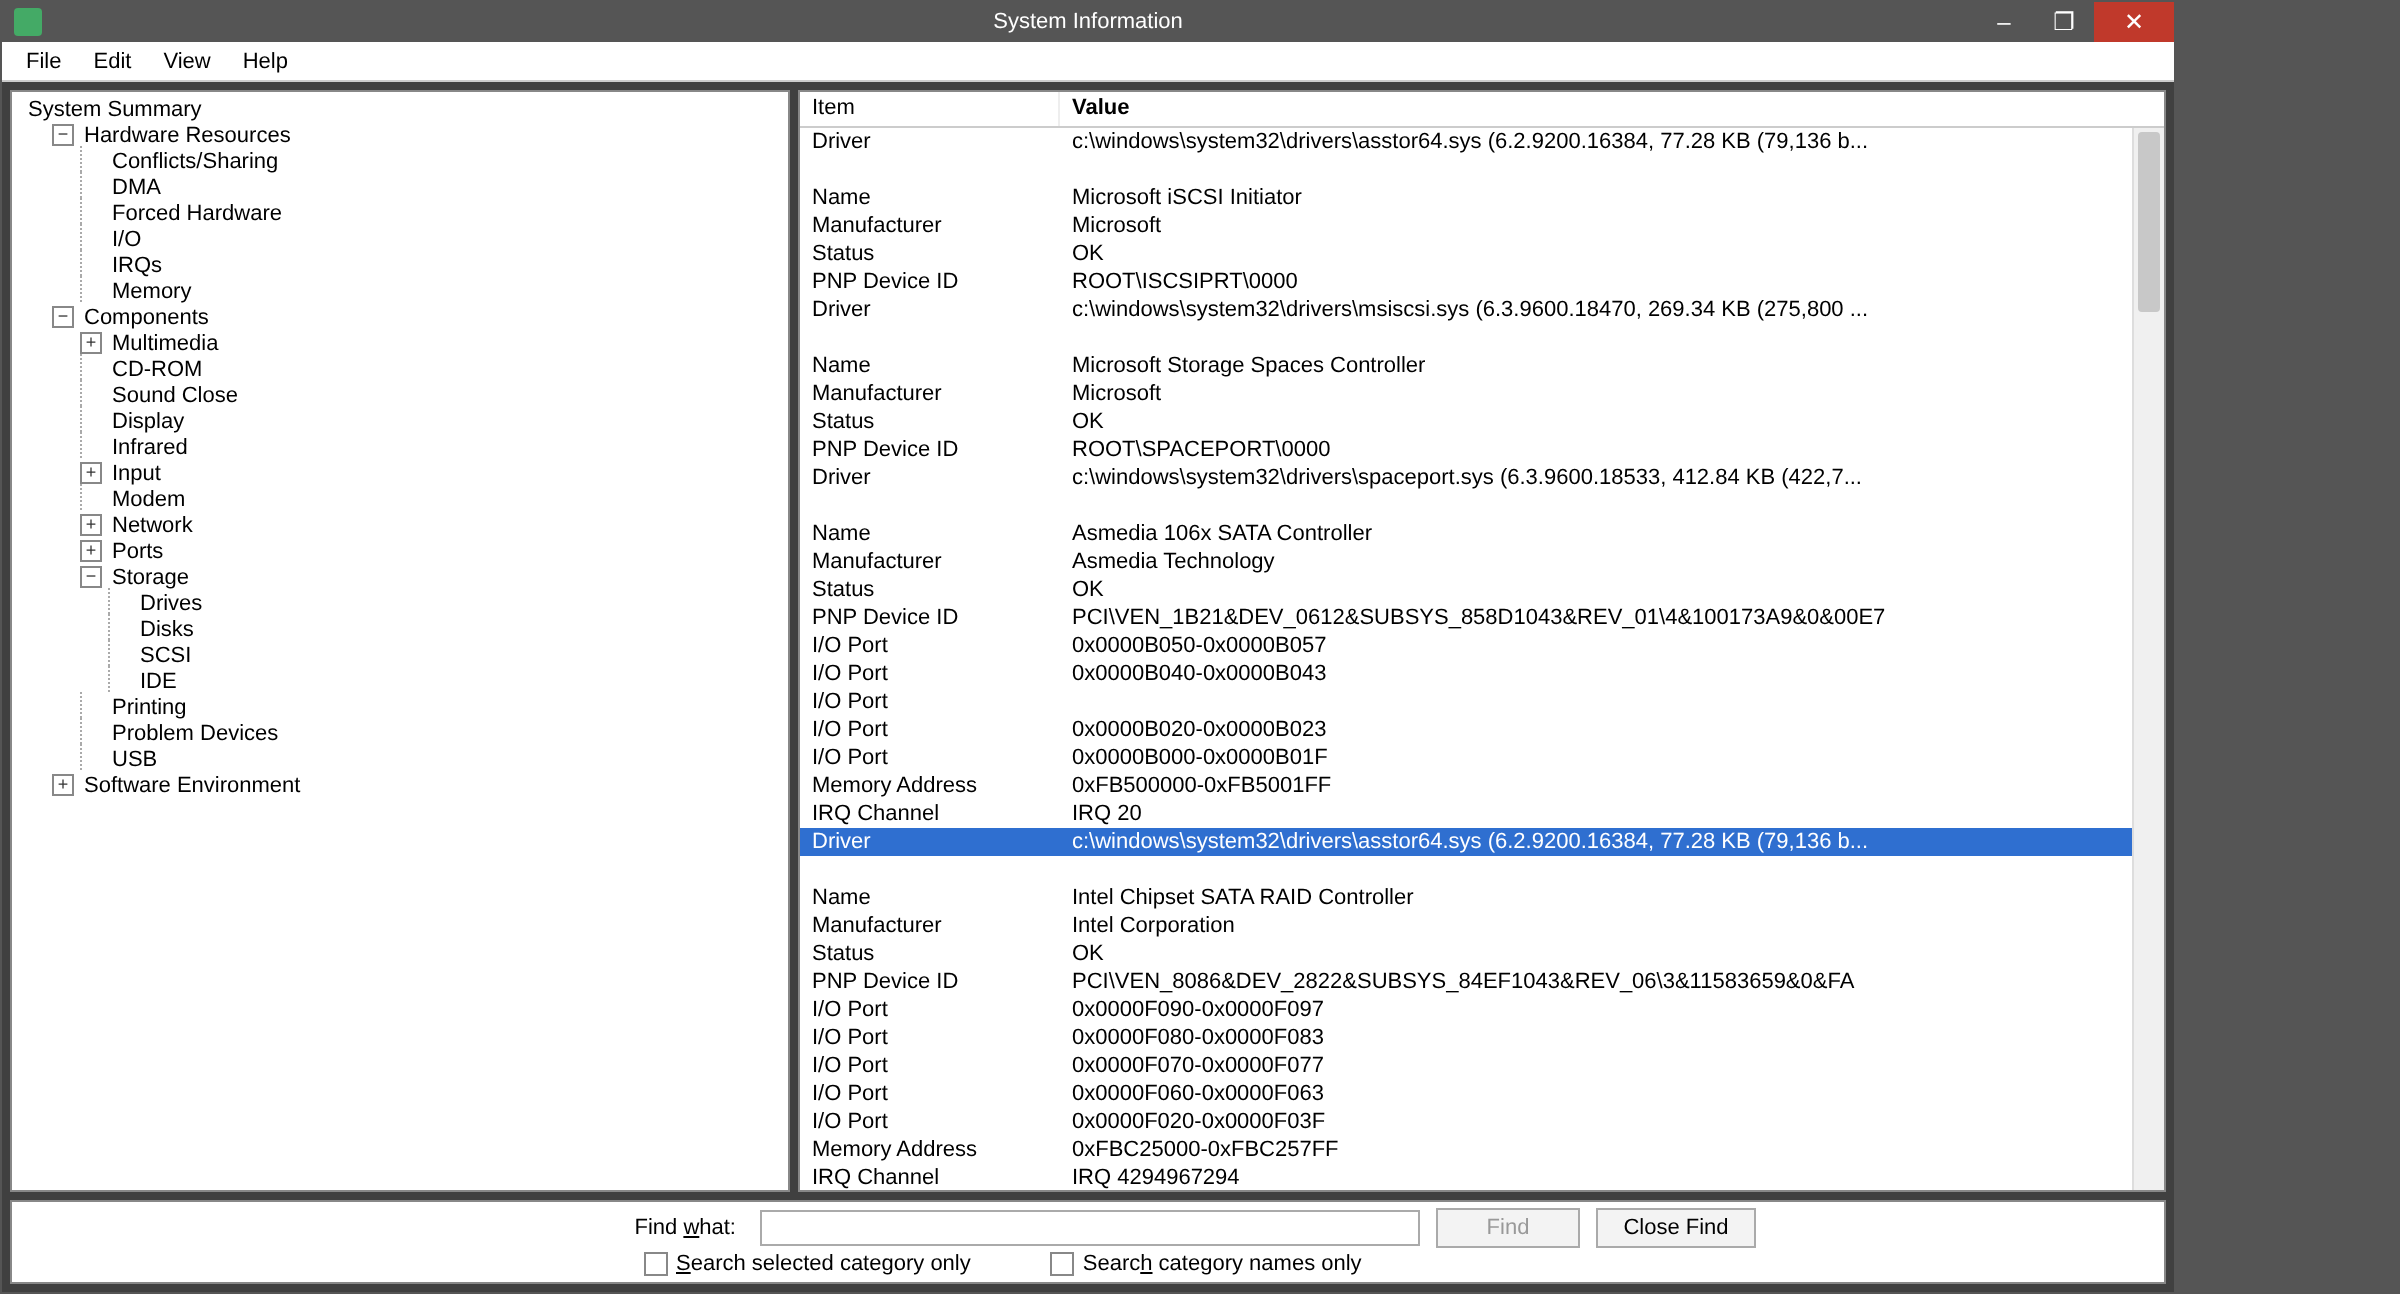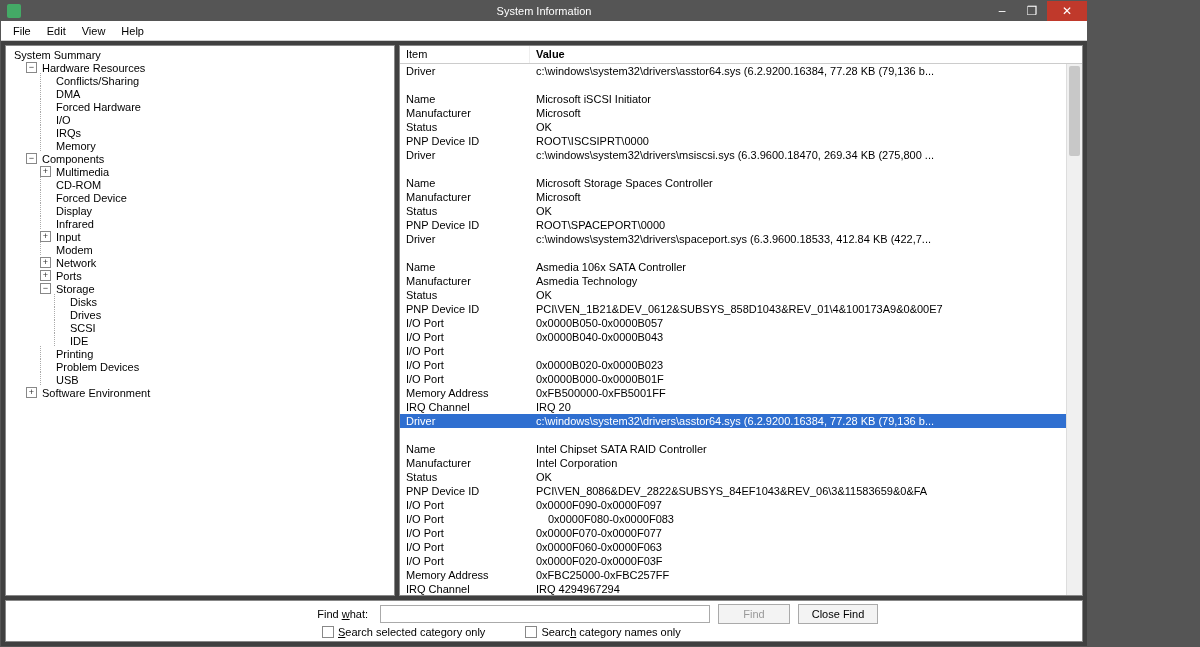--- a/index.html
+++ b/index.html
@@ -130,21 +130,21 @@
             <div class="tree-row">
               <span class="tree-spacer"></span>
               <span class="tree-spacer"></span>
               <span class="tree-spacer"><span class="tree-dotted"></span></span>
               <span class="tree-label">CD-ROM</span>
             </div>
             <div class="tree-row">
               <span class="tree-spacer"></span>
               <span class="tree-spacer"></span>
               <span class="tree-spacer"><span class="tree-dotted"></span></span>
-              <span class="tree-label">Forced Device</span>
+              <span class="tree-label">Sound Close</span>
             </div>
             <div class="tree-row">
               <span class="tree-spacer"></span>
               <span class="tree-spacer"></span>
               <span class="tree-spacer"><span class="tree-dotted"></span></span>
               <span class="tree-label">Display</span>
             </div>
             <div class="tree-row">
               <span class="tree-spacer"></span>
               <span class="tree-spacer"></span>
@@ -179,28 +179,28 @@
               <span class="tree-spacer"></span>
               <span class="tree-spacer"></span>
               <span class="tree-toggle">−</span>
               <span class="tree-label">Storage</span>
             </div>
             <div class="tree-row">
               <span class="tree-spacer"></span>
               <span class="tree-spacer"></span>
               <span class="tree-spacer"></span>
               <span class="tree-spacer"><span class="tree-dotted"></span></span>
+              <span class="tree-label">Drives</span>
+            </div>
+            <div class="tree-row">
+              <span class="tree-spacer"></span>
+              <span class="tree-spacer"></span>
+              <span class="tree-spacer"></span>
+              <span class="tree-spacer"><span class="tree-dotted"></span></span>
               <span class="tree-label">Disks</span>
-            </div>
-            <div class="tree-row">
-              <span class="tree-spacer"></span>
-              <span class="tree-spacer"></span>
-              <span class="tree-spacer"></span>
-              <span class="tree-spacer"><span class="tree-dotted"></span></span>
-              <span class="tree-label">Drives</span>
             </div>
             <div class="tree-row">
               <span class="tree-spacer"></span>
               <span class="tree-spacer"></span>
               <span class="tree-spacer"></span>
               <span class="tree-spacer"><span class="tree-dotted"></span></span>
               <span class="tree-label">SCSI</span>
             </div>
             <div class="tree-row">
               <span class="tree-spacer"></span>
@@ -351,21 +351,21 @@
             <div class="detail-row">
               <div class="cell-item">PNP Device ID</div>
               <div class="cell-value" style="max-width: 640px;">PCI\VEN_8086&amp;DEV_2822&amp;SUBSYS_84EF1043&amp;REV_06\3&amp;11583659&amp;0&amp;FA</div>
             </div>
             <div class="detail-row">
               <div class="cell-item">I/O Port</div>
               <div class="cell-value" style="max-width: 640px;">0x0000F090-0x0000F097</div>
             </div>
             <div class="detail-row">
               <div class="cell-item">I/O Port</div>
-              <div class="cell-value" style="max-width: 640px; margin-left: 12px;">0x0000F080-0x0000F083</div>
+              <div class="cell-value" style="max-width: 640px;">0x0000F080-0x0000F083</div>
             </div>
             <div class="detail-row">
               <div class="cell-item">I/O Port</div>
               <div class="cell-value" style="max-width: 640px;">0x0000F070-0x0000F077</div>
             </div>
             <div class="detail-row">
               <div class="cell-item">I/O Port</div>
               <div class="cell-value" style="max-width: 640px;">0x0000F060-0x0000F063</div>
             </div>
             <div class="detail-row">

